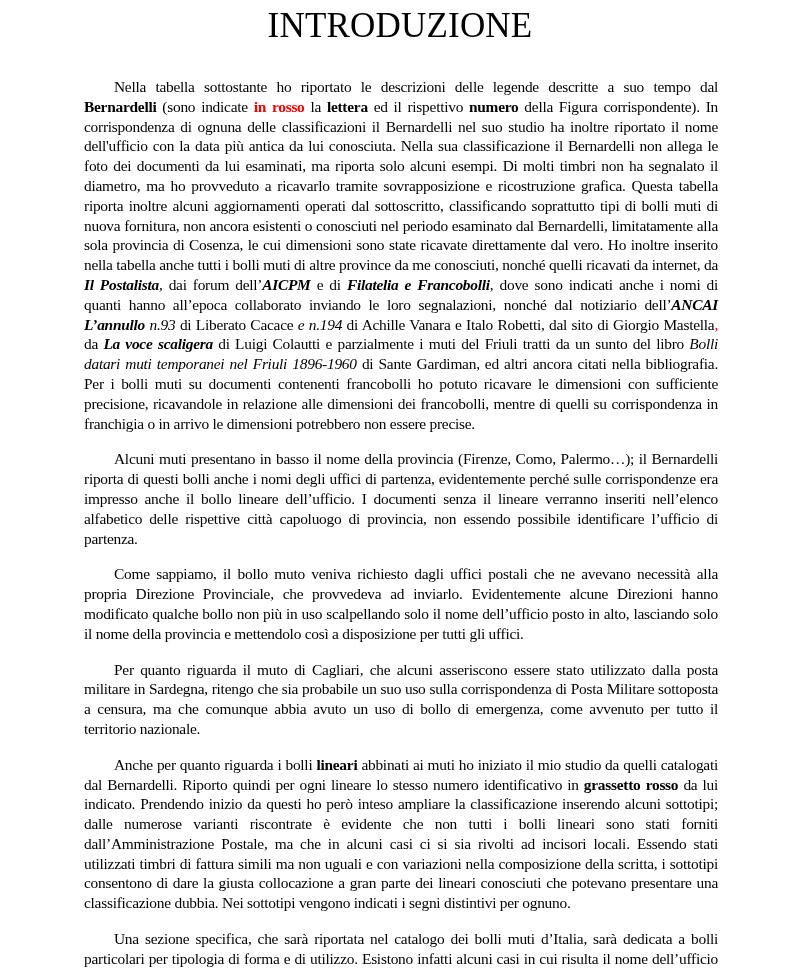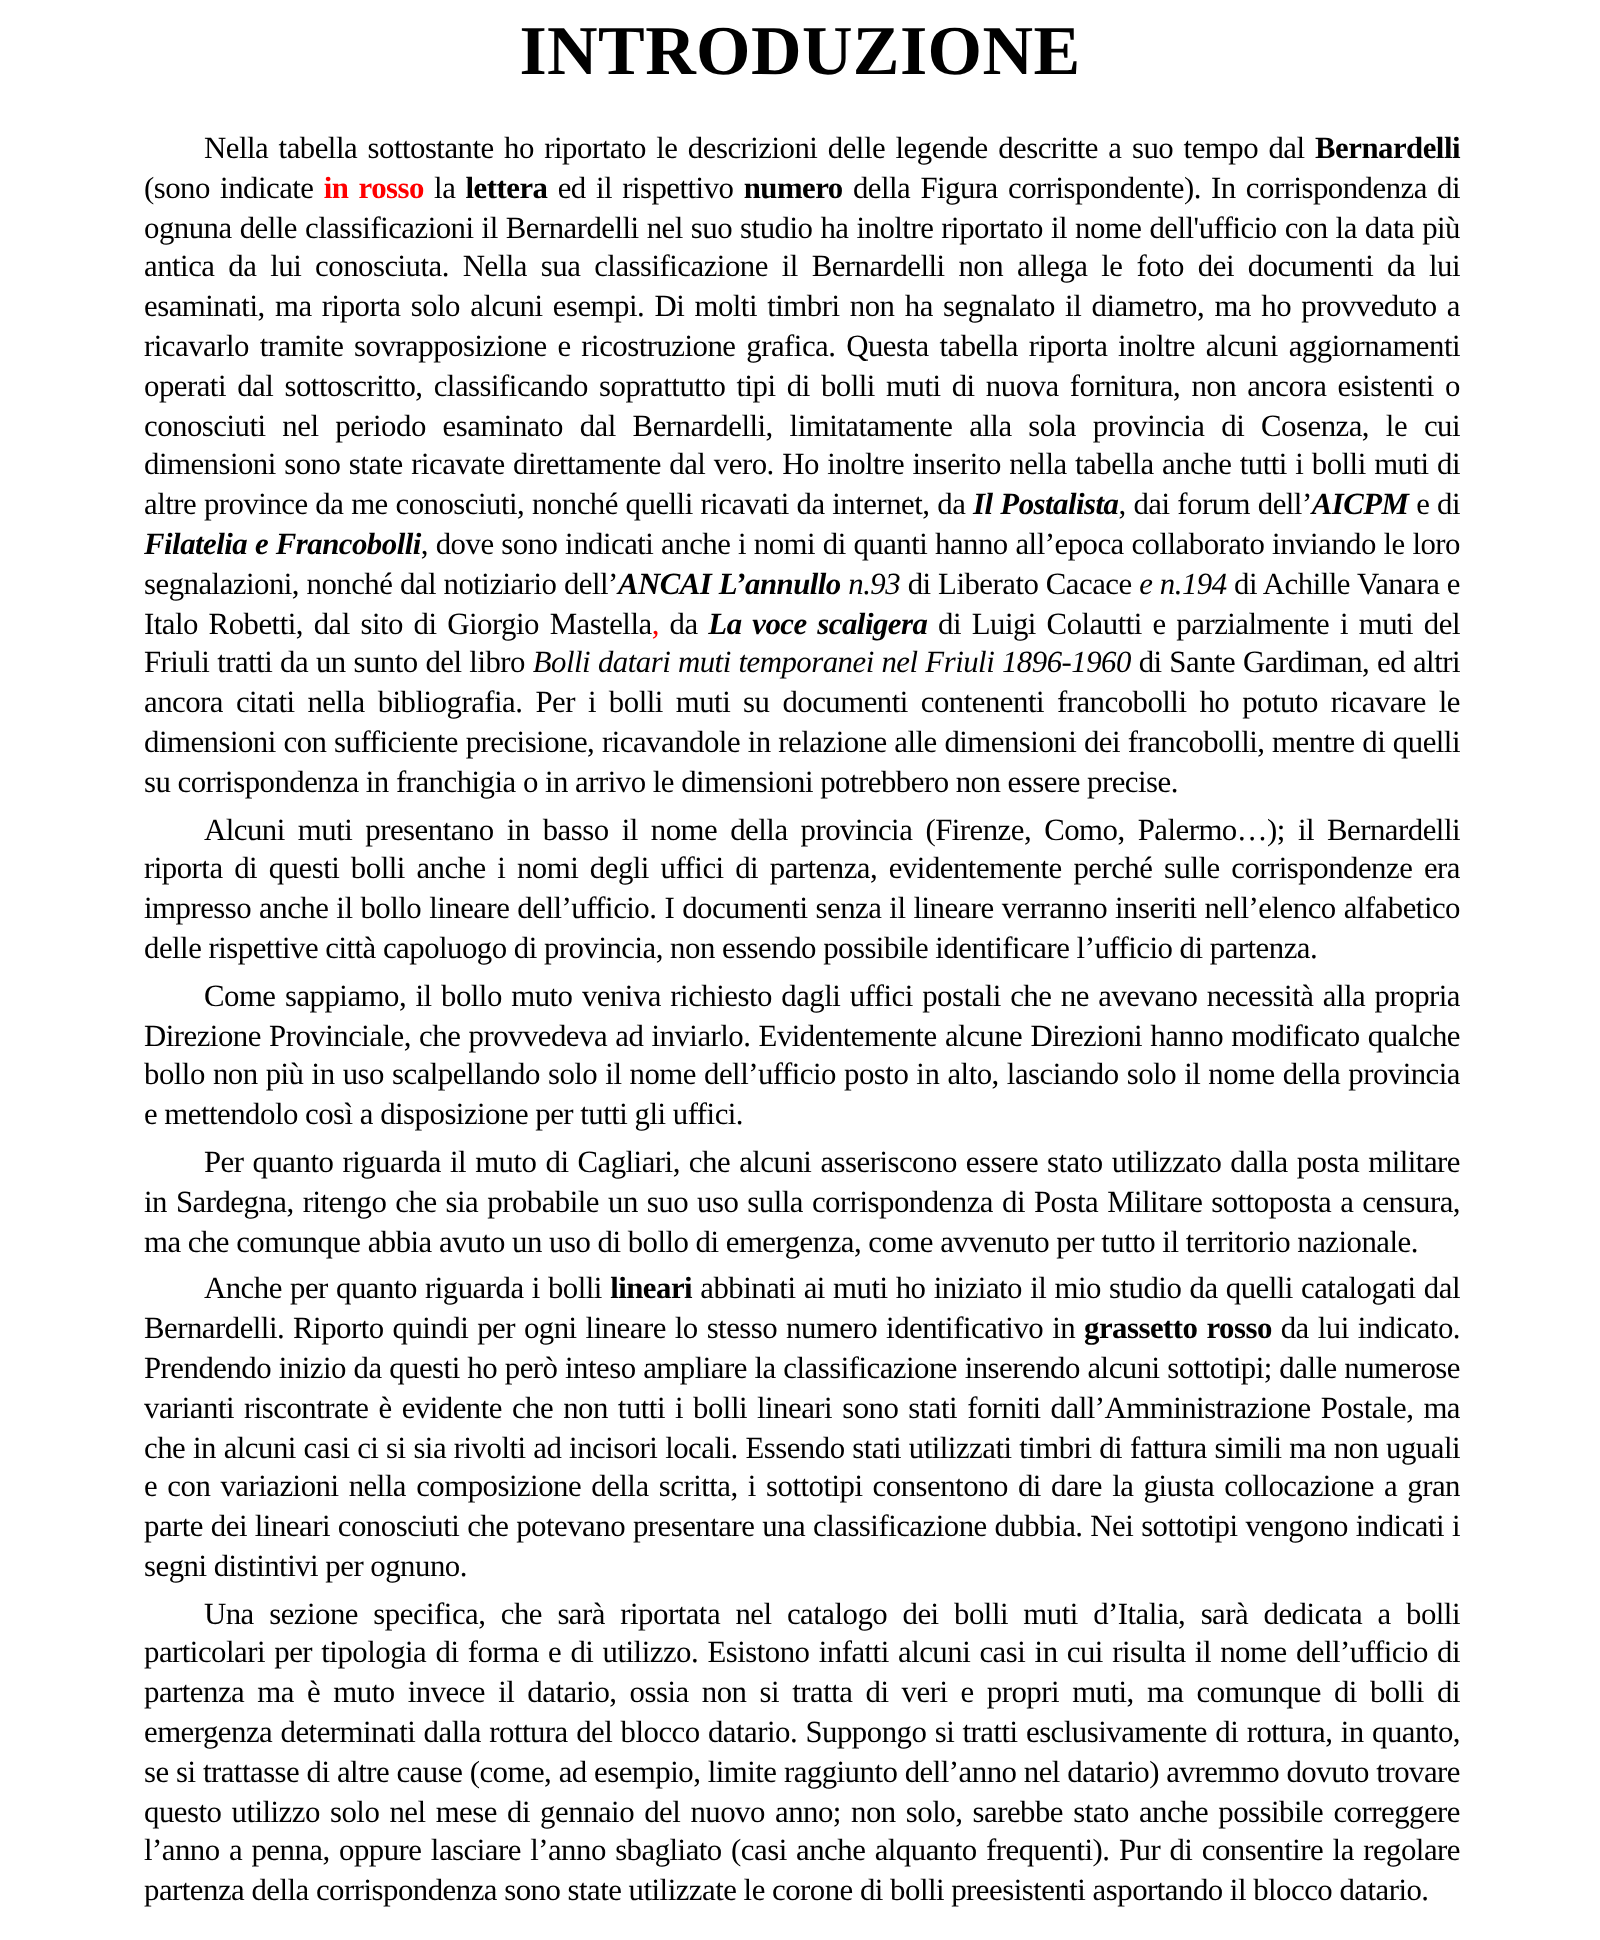--- a/index.html
+++ b/index.html
@@ -11,38 +11,38 @@
     background: #ffffff;
     color: #000000;
     font-family: "Liberation Serif", "DejaVu Serif", serif;
   }
   .title {
     position: absolute;
     left: 0; top: 6px;
     width: 800px;
     text-align: center;
     font-size: 35px;
-    font-weight: bold;
+    font-weight: normal;
     letter-spacing: 0.2px;
     margin: 0;
     line-height: 40px;
   }
   .body-text {
     position: absolute;
     left: 68px;
     top: 61px;
     width: 666px;
     font-size: 15.4px;
     line-height: 19.8px;
     text-align: justify;
     letter-spacing: -0.25px;
     word-spacing: 0px;
   }
   .body-text p {
-    margin: 4px;
+    margin: 16px;
     text-indent: 30px;
   }
   .red { color: #ff0000; }
   .b { font-weight: bold; }
   .i { font-style: italic; }
   .u { }
 </style>
 </head>
 <body>
 

